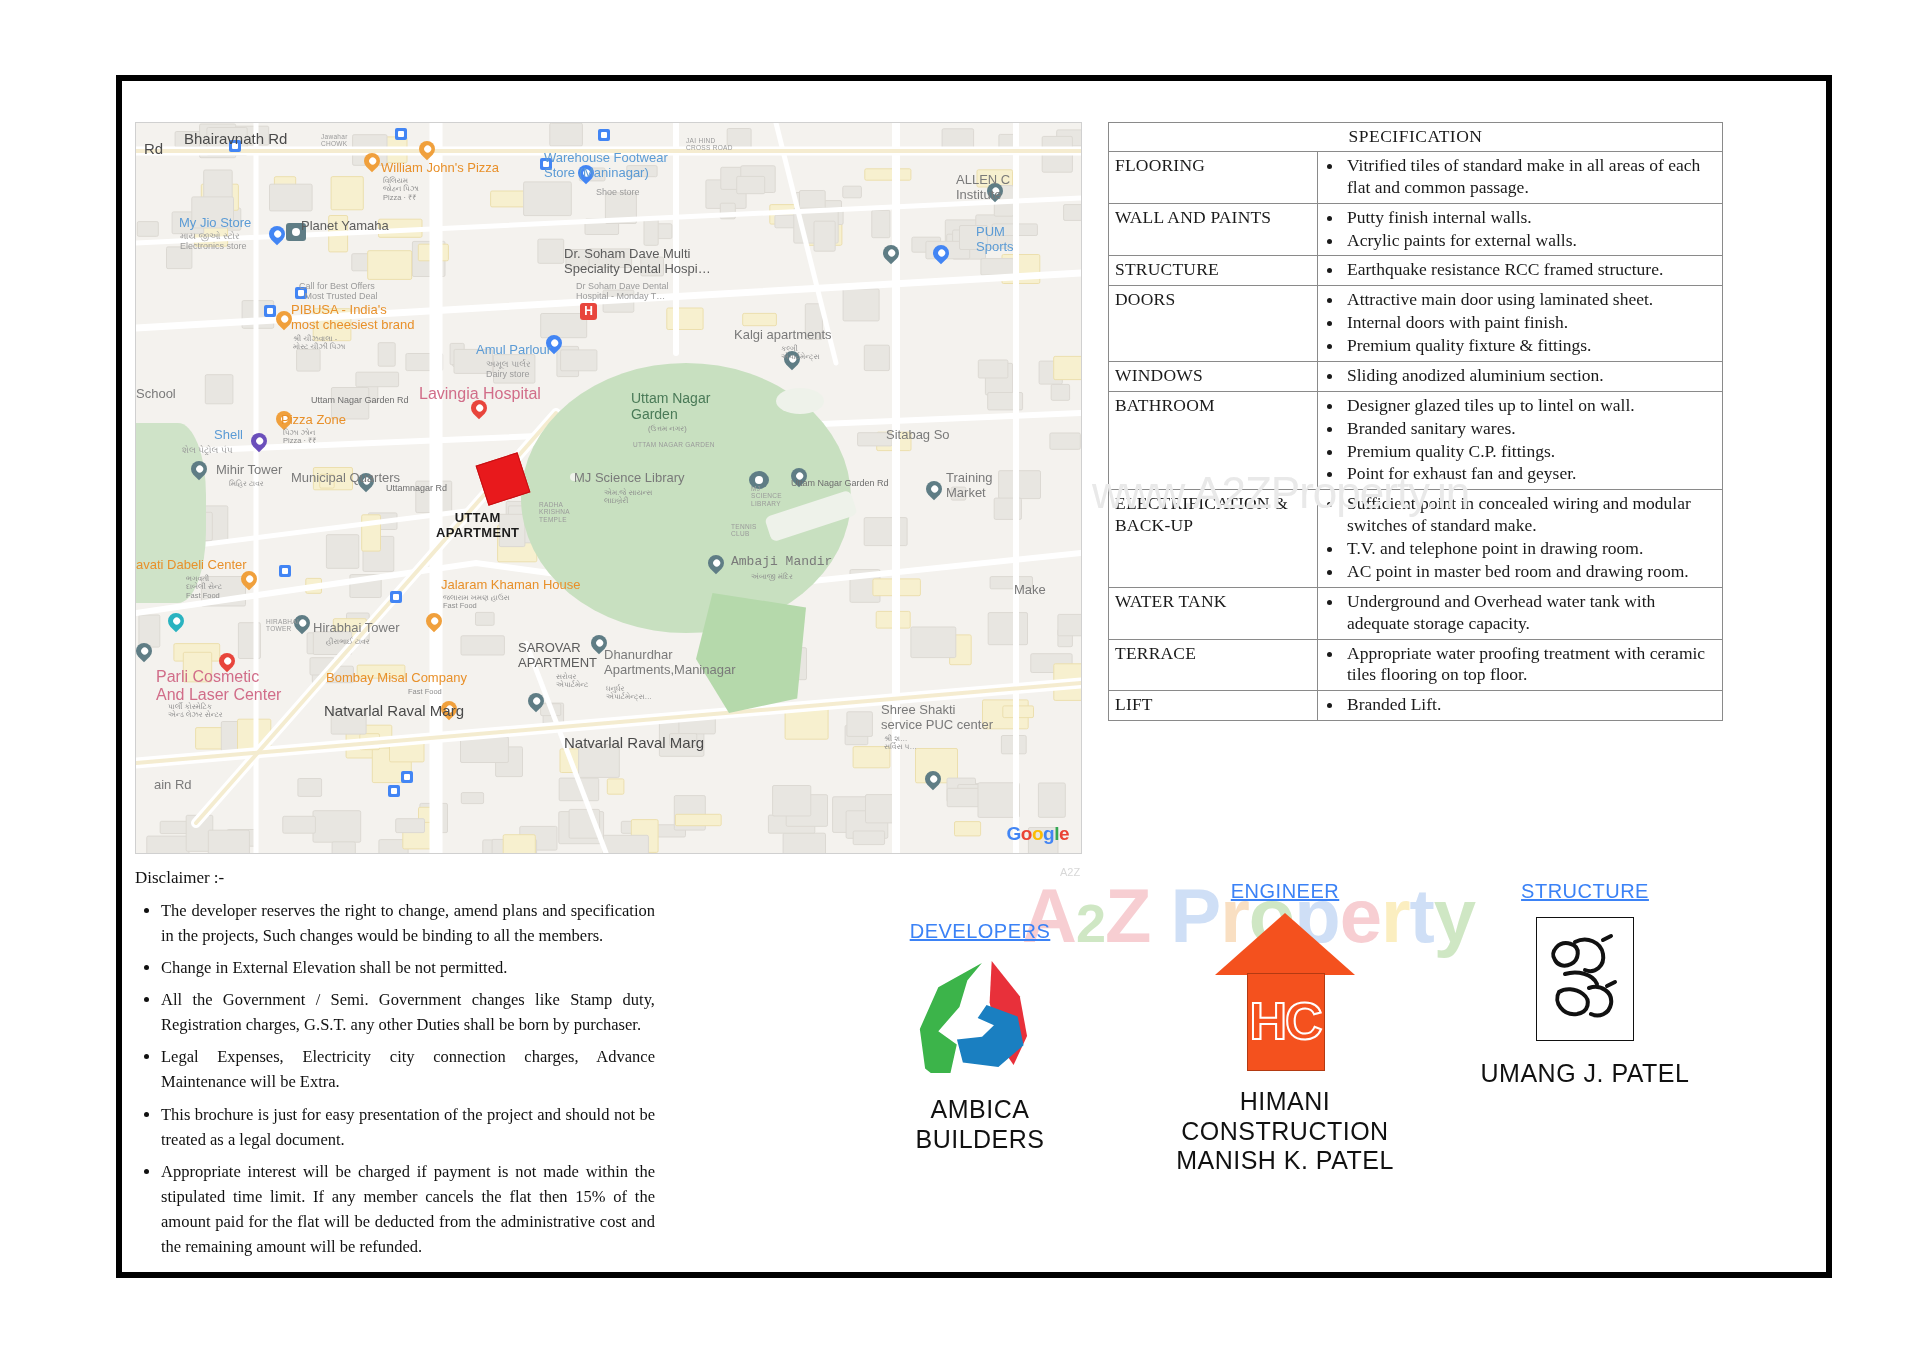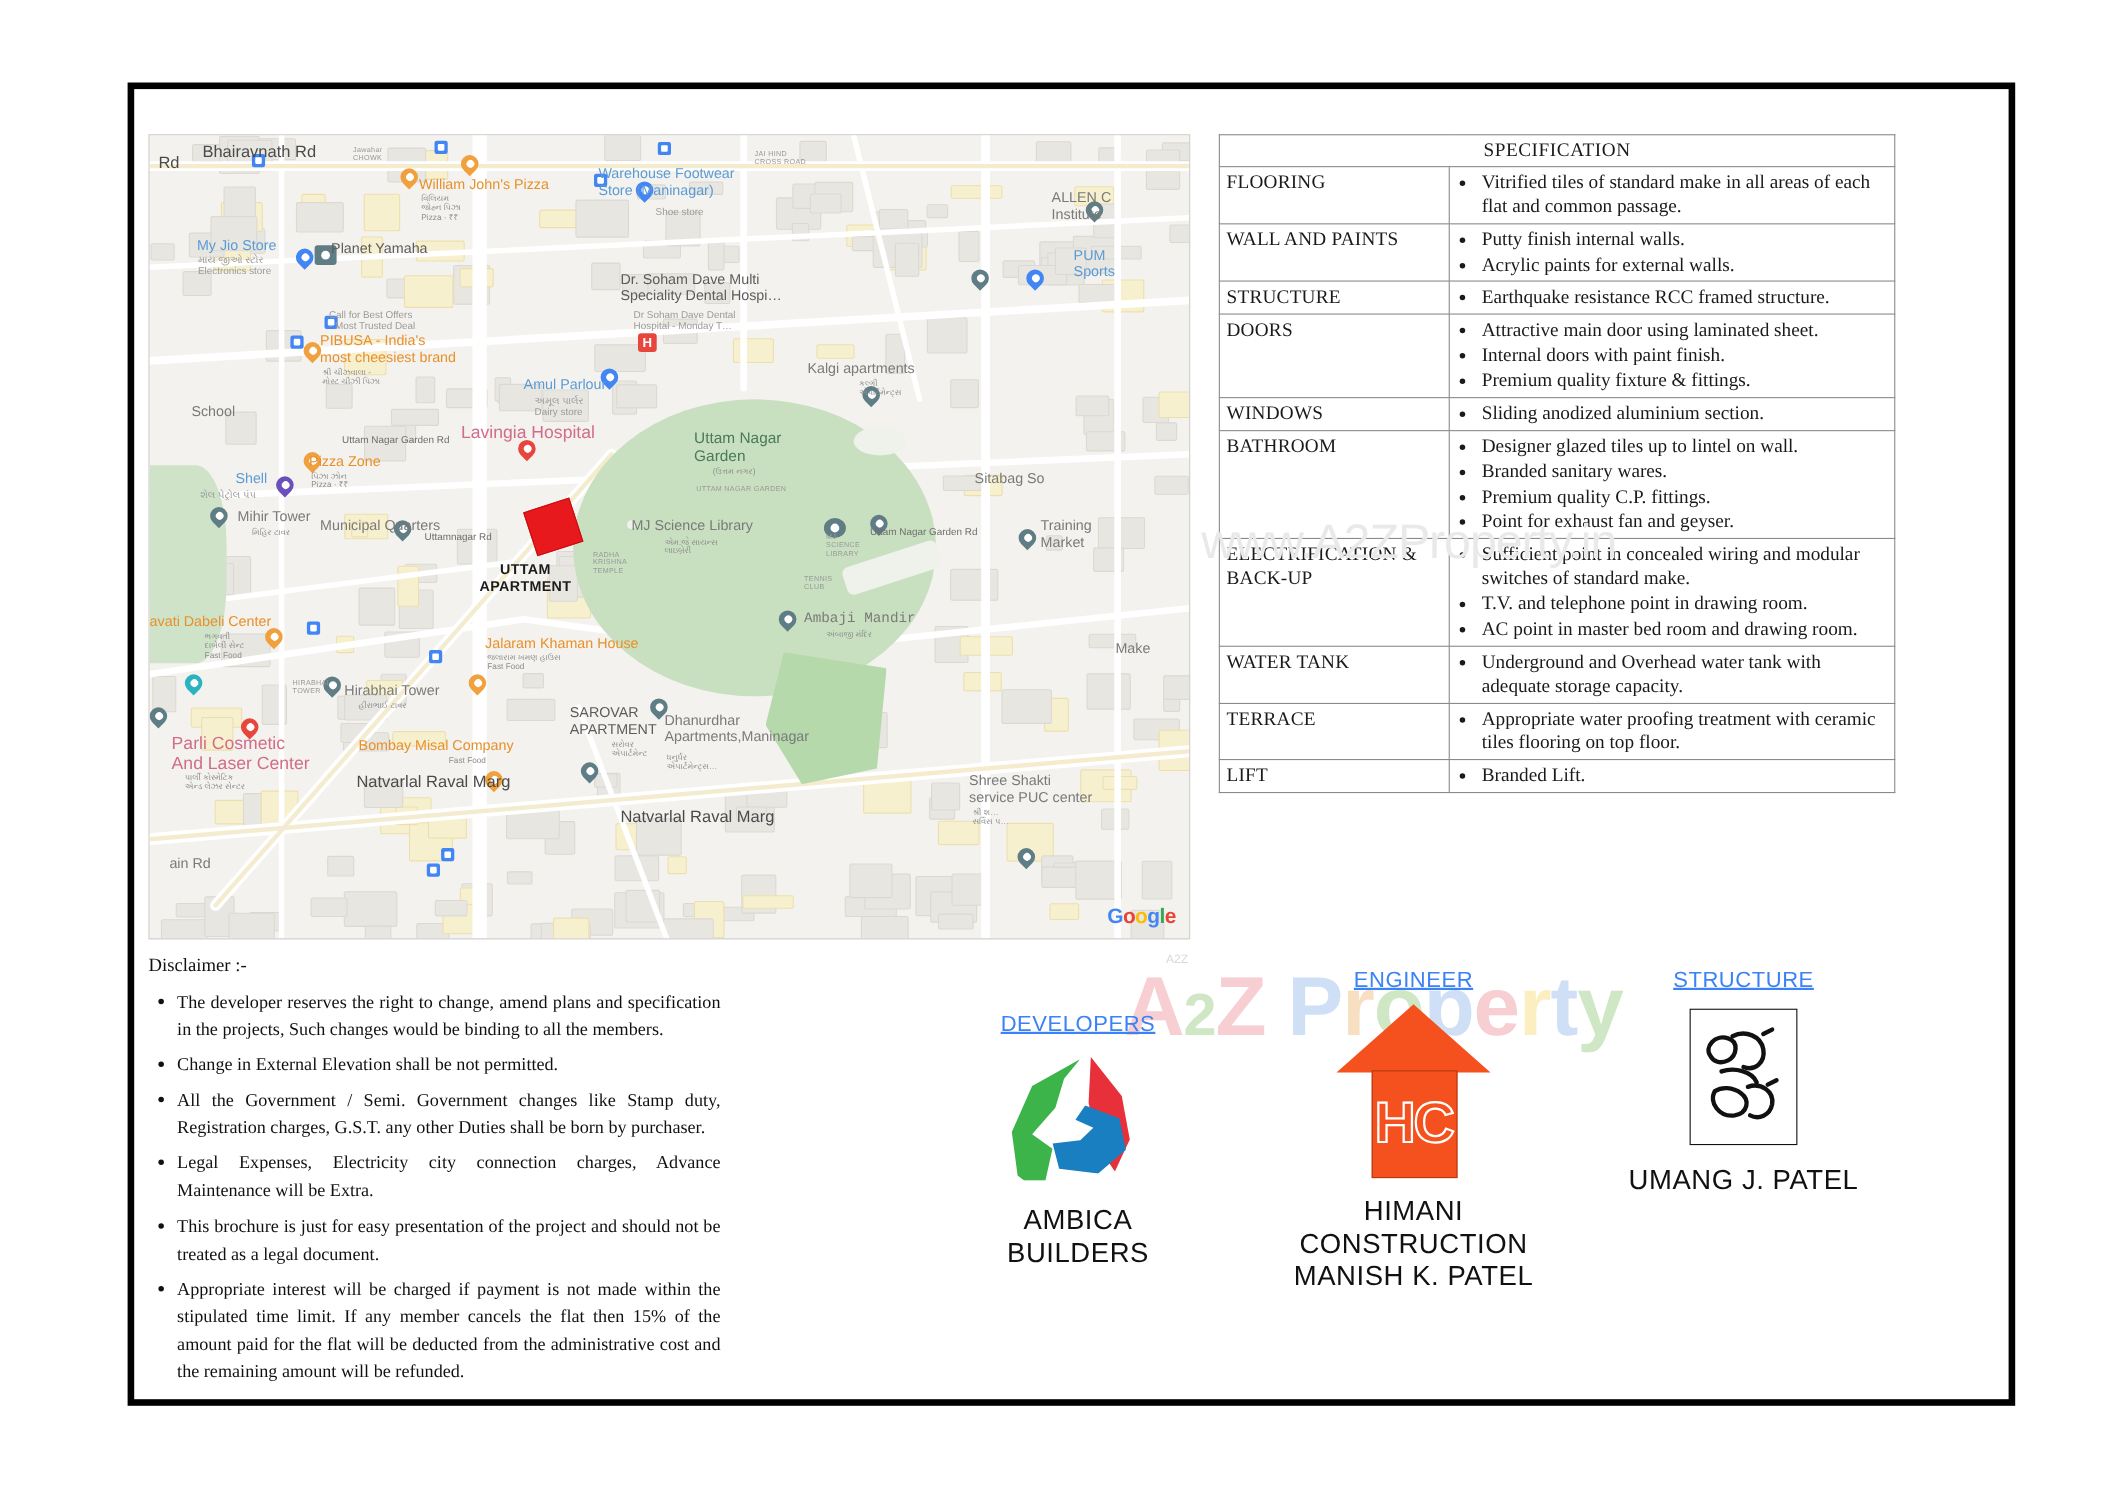--- a/index.html
+++ b/index.html
@@ -528,21 +528,21 @@
       <div class="mlabel m-poi" style="left: 155px; top: 180px; white-space: pre;">PIBUSA - India's
 most cheesiest brand</div>
       <div class="mlabel m-poi2" style="left: 157px; top: 212px; white-space: pre;">શ્રી ચીઝવાલા -
 મોસ્ટ ચીઝી પિઝા</div>
       <div class="mlabel m-blue" style="left: 340px; top: 220px; white-space: pre;">Amul Parlour</div>
       <div class="mlabel m-sub" style="left: 350px; top: 236px; white-space: pre;">અમૂલ પાર્લર
 Dairy store</div>
       <div class="mlabel m-gray" style="left: 598px; top: 205px; white-space: pre;">Kalgi apartments</div>
       <div class="mlabel m-poi2" style="left: 645px; top: 222px; white-space: pre;">કલ્ગી
 એપાર્ટમેન્ટ્સ</div>
-      <div class="mlabel m-gray" style="left: 0px; top: 244px; white-space: pre; padding-left: 38px;">School</div>
+      <div class="mlabel m-gray" style="left: 0px; top: 264px; white-space: pre;">School</div>
       <div class="mlabel m-pink" style="left: 283px; top: 262px; white-space: pre;">Lavingia Hospital</div>
       <div class="mlabel m-green" style="left: 495px; top: 268px; white-space: pre;">Uttam Nagar
 Garden</div>
       <div class="mlabel m-poi2" style="left: 512px; top: 302px; white-space: pre;">(ઉત્તમ નગર)</div>
       <div class="mlabel m-tiny" style="left: 497px; top: 318px; white-space: pre;">UTTAM NAGAR GARDEN</div>
       <div class="mlabel m-poi" style="left: 145px; top: 290px; white-space: pre;">Pizza Zone</div>
       <div class="mlabel m-poi2" style="left: 147px; top: 306px; white-space: pre;">પિઝા ઝોન
 Pizza · ₹₹</div>
       <div class="mlabel m-blue" style="left: 78px; top: 305px; white-space: pre;">Shell</div>
       <div class="mlabel m-sub" style="left: 46px; top: 322px; white-space: pre;">શેલ પેટ્રોલ પંપ</div>

